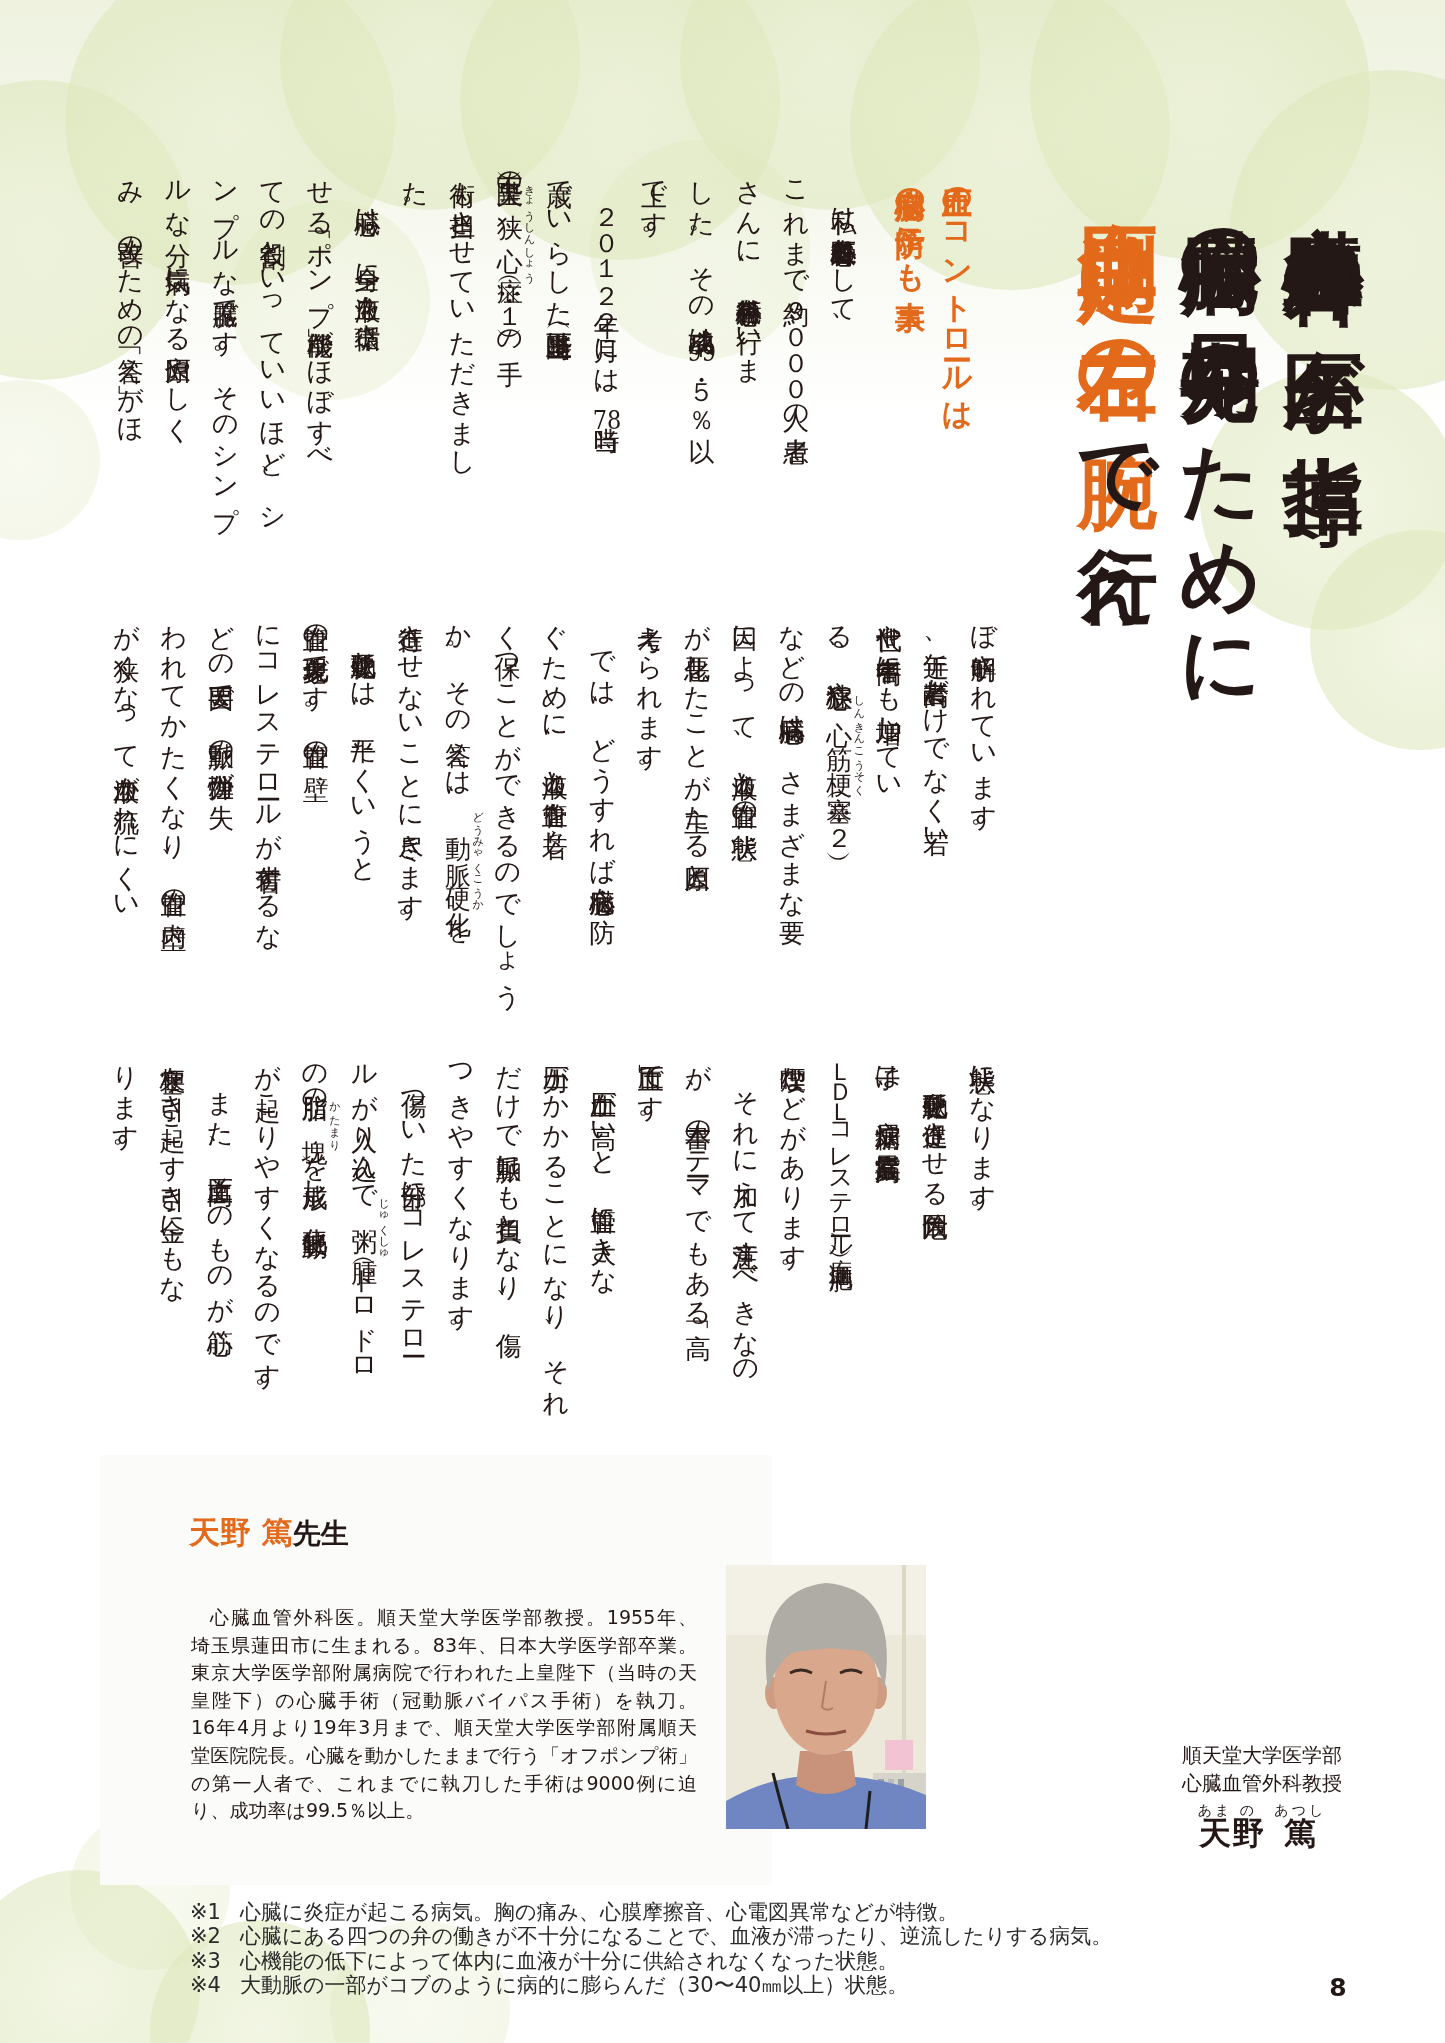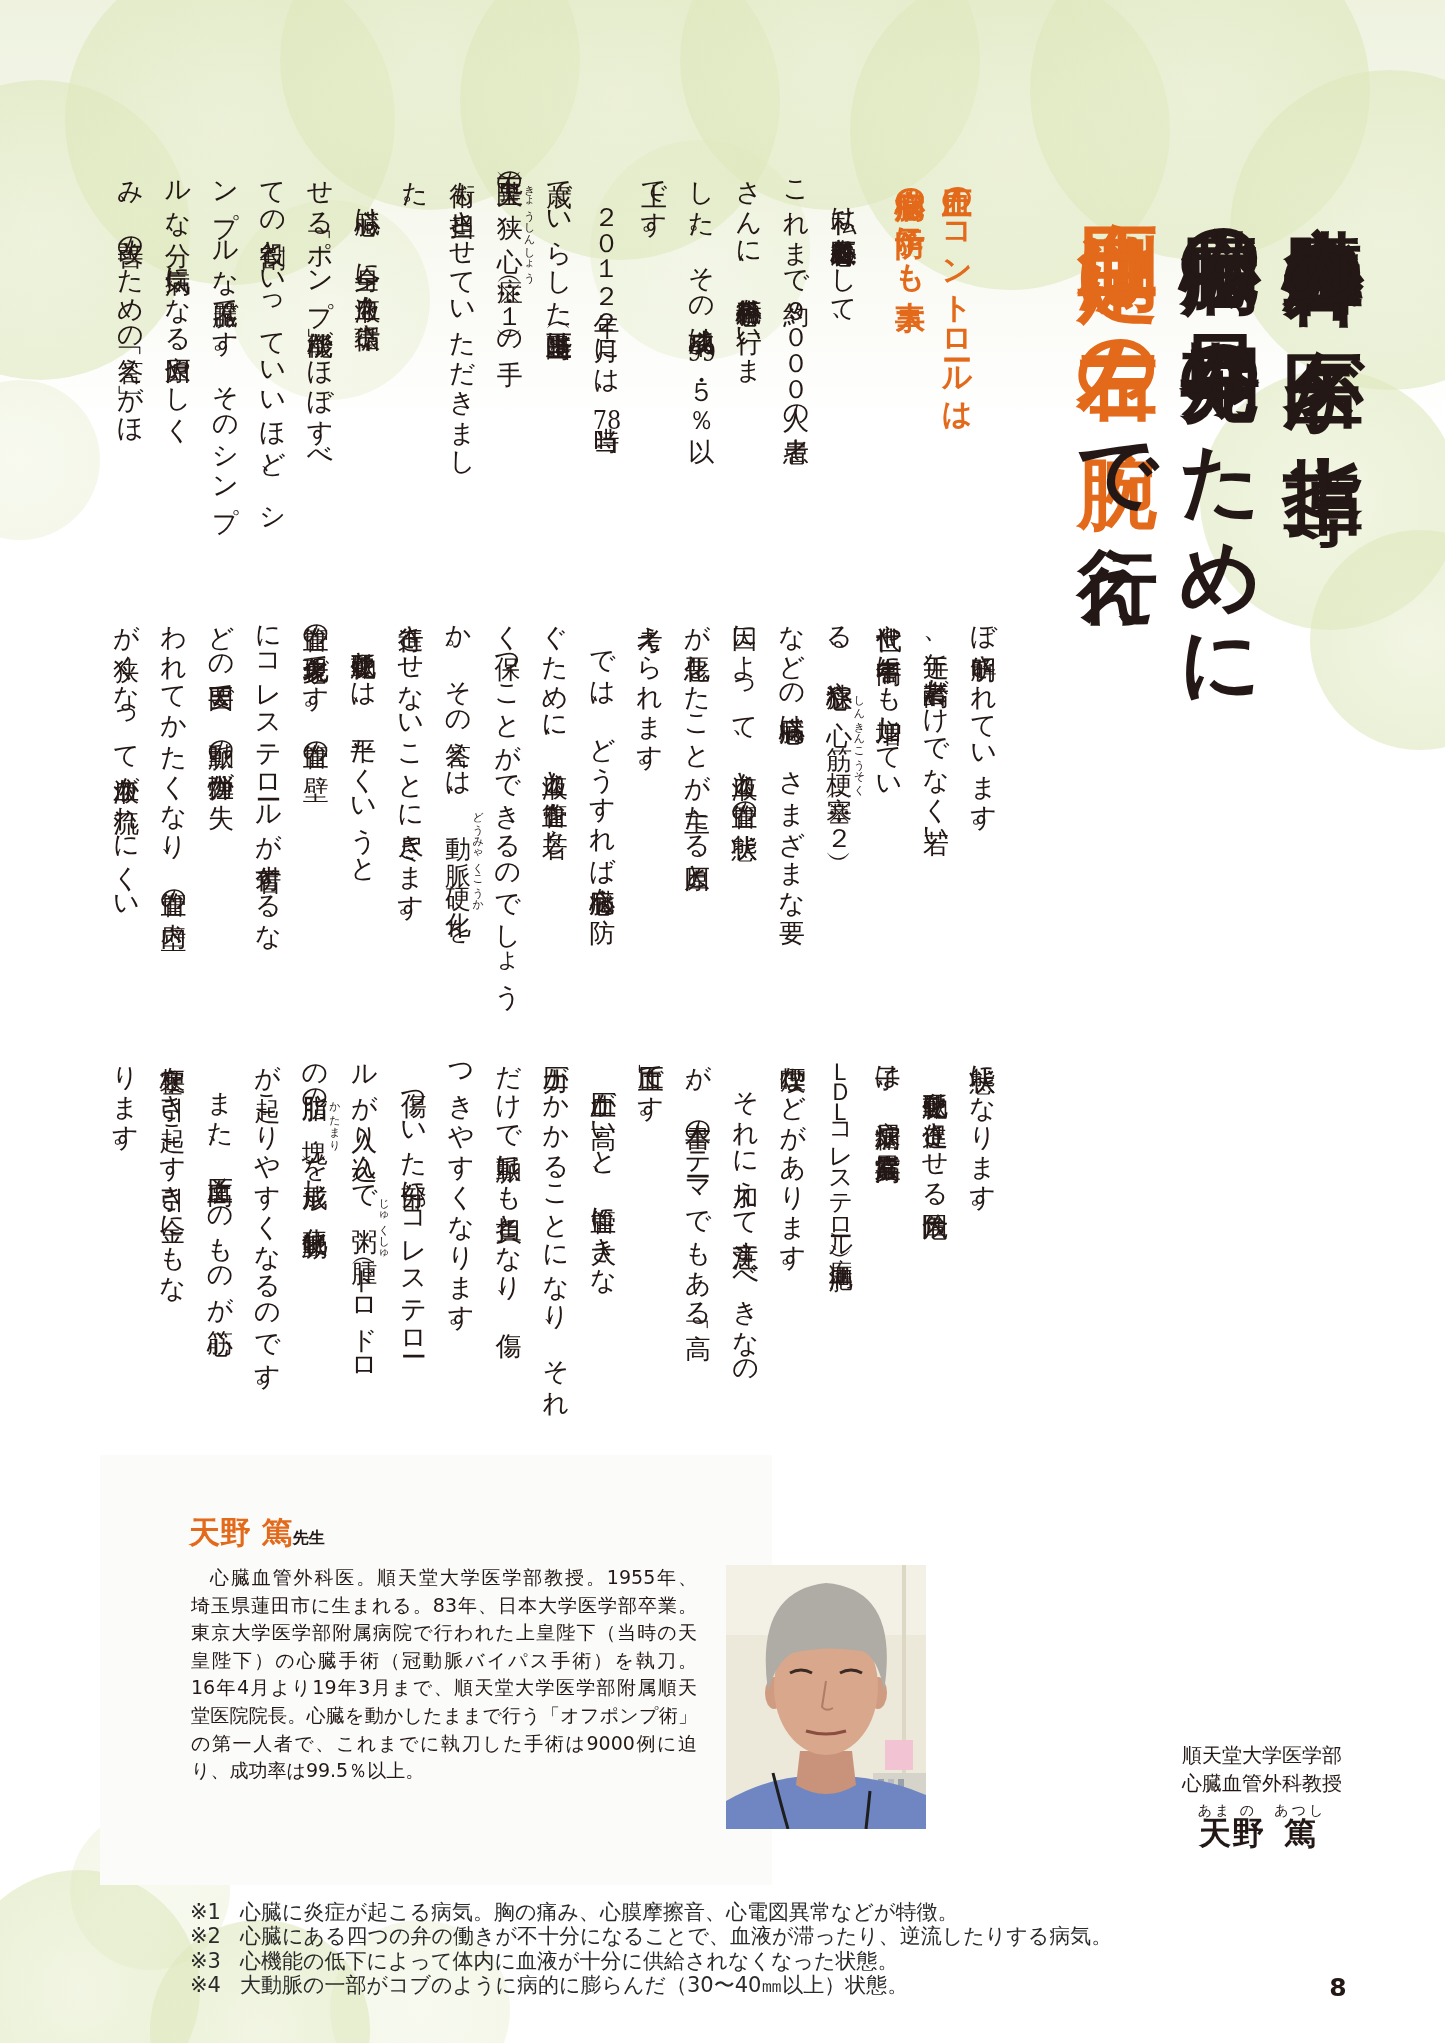--- a/index.html
+++ b/index.html
@@ -82,33 +82,33 @@
     }
     .profile-name {
       position: absolute;
       left: 189px; top: 1512px;
       font-family: "DejaVu Sans", "Liberation Sans", sans-serif;
       font-weight: bold;
       line-height: 40px;
       white-space: nowrap;
     }
     .profile-name .nm { font-size: 31px; color: #e3691b; }
-    .profile-name .hon { font-size: 16px; color: #231815; }
+    .profile-name .hon { font-size: 28px; color: #231815; }
     .bio {
       position: absolute;
       left: 191px; top: 1564px;
       width: 506px;
       font-family: "DejaVu Sans", "Liberation Sans", sans-serif;
       font-size: 19px;
       line-height: 27.6px;
       color: #231815;
     }
     .bio .bl { white-space: nowrap; text-align: justify; text-align-last: justify; }
     .bio .bl.last { text-align-last: left; }
-    .bio .bl.ind { text-indent: 1em; }
+    .bio .bl.ind { text-indent: 1em; margin-top: 40px; }
     .photo {
       position: absolute;
       left: 726px; top: 1565px;
       width: 200px; height: 264px;
       overflow: hidden;
     }
 
     .caption {
       position: absolute;
       left: 1152px; top: 1741px;

